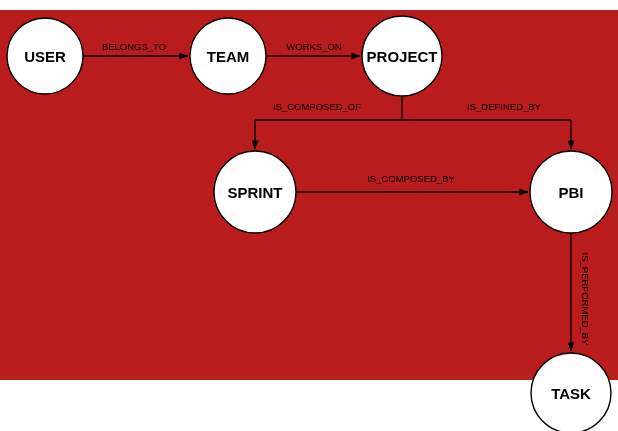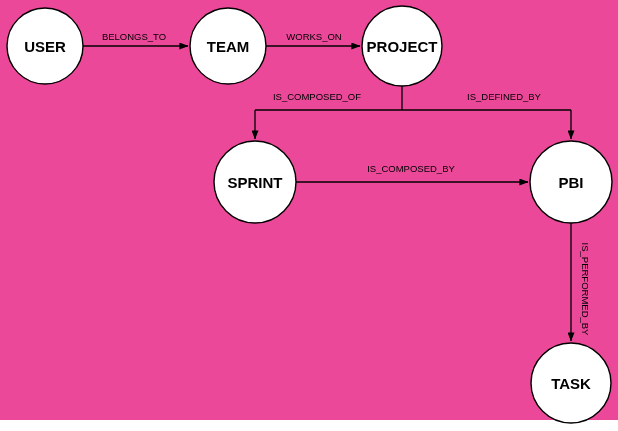--- a/index.html
+++ b/index.html
@@ -9,22 +9,23 @@
   }
   body {
     width: 618px;
     height: 431px;
     font-family: "Liberation Sans", sans-serif;
     overflow: hidden;
   }
   #diagram-root {
     position: relative;
     width: 618px;
-    height: 420px;
-    background: #ec4899;
+    height: 370px;
+    background: #b91c1c;
+    margin-top: 10px;
   }
   #graph-svg {
     position: absolute;
     top: 0;
     left: 0;
     width: 618px;
     height: 431px;
     display: block;
   }
   .node-circle {

